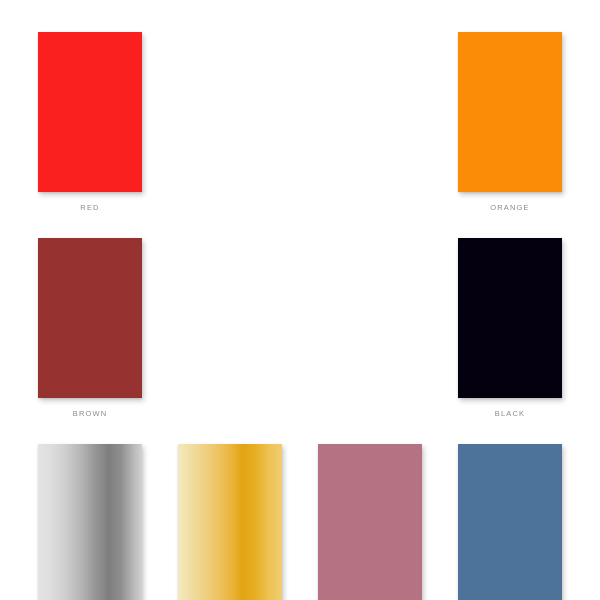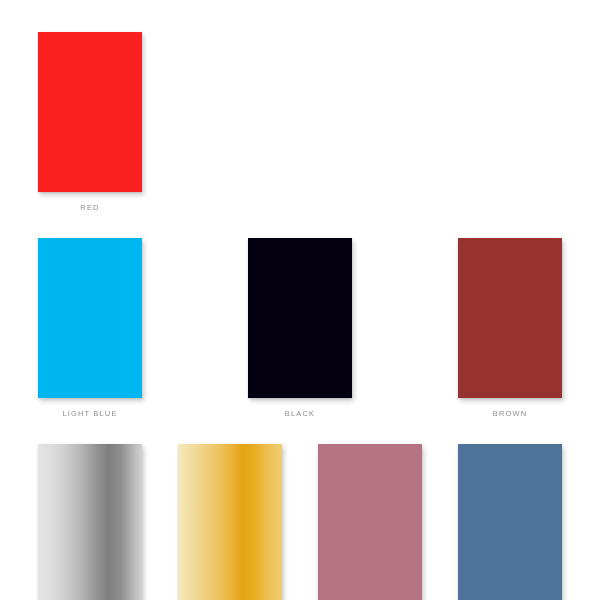--- a/index.html
+++ b/index.html
@@ -67,34 +67,34 @@
 </head>
 <body>
 
 <div id="swatch-board">
 
   <div class="swatch-row">
     <div class="swatch-cell">
       <div class="swatch-chip" style="background: rgb(250, 32, 32);"></div>
       <div class="swatch-label">RED</div>
     </div>
+    <div class="swatch-cell">
+      <div class="swatch-chip" style="background: rgb(250, 140, 8);"></div>
+      <div class="swatch-label">ORANGE</div>
+    </div>
   </div>
 
   <div class="swatch-row">
     <div class="swatch-cell">
-      <div class="swatch-chip" style="background: rgb(0, 182, 240);"></div>
-      <div class="swatch-label">LIGHT BLUE</div>
+      <div class="swatch-chip" style="background: rgb(150, 51, 48);"></div>
+      <div class="swatch-label">BROWN</div>
     </div>
     <div class="swatch-cell">
       <div class="swatch-chip" style="background: rgb(5, 0, 15);"></div>
       <div class="swatch-label">BLACK</div>
-    </div>
-    <div class="swatch-cell">
-      <div class="swatch-chip" style="background: rgb(150, 51, 48);"></div>
-      <div class="swatch-label">BROWN</div>
     </div>
   </div>
 
   <div class="swatch-row">
     <div class="swatch-cell">
       <div class="swatch-chip" style="background: linear-gradient(90deg, rgb(228, 228, 228) 0%, rgb(222, 222, 222) 12%, rgb(207, 207, 207) 26%, rgb(180, 180, 180) 42%, rgb(148, 148, 148) 56%, rgb(126, 126, 126) 68%, rgb(143, 143, 143) 80%, rgb(185, 185, 185) 92%, rgb(210, 210, 210) 100%);"></div>
 
     </div>
     <div class="swatch-cell">
       <div class="swatch-chip" style="background: linear-gradient(90deg, rgb(244, 233, 189) 0%, rgb(242, 224, 167) 10%, rgb(240, 210, 134) 24%, rgb(238, 196, 99) 38%, rgb(236, 182, 63) 50%, rgb(227, 163, 18) 62%, rgb(231, 174, 36) 74%, rgb(237, 194, 86) 88%, rgb(240, 205, 112) 100%);"></div>

